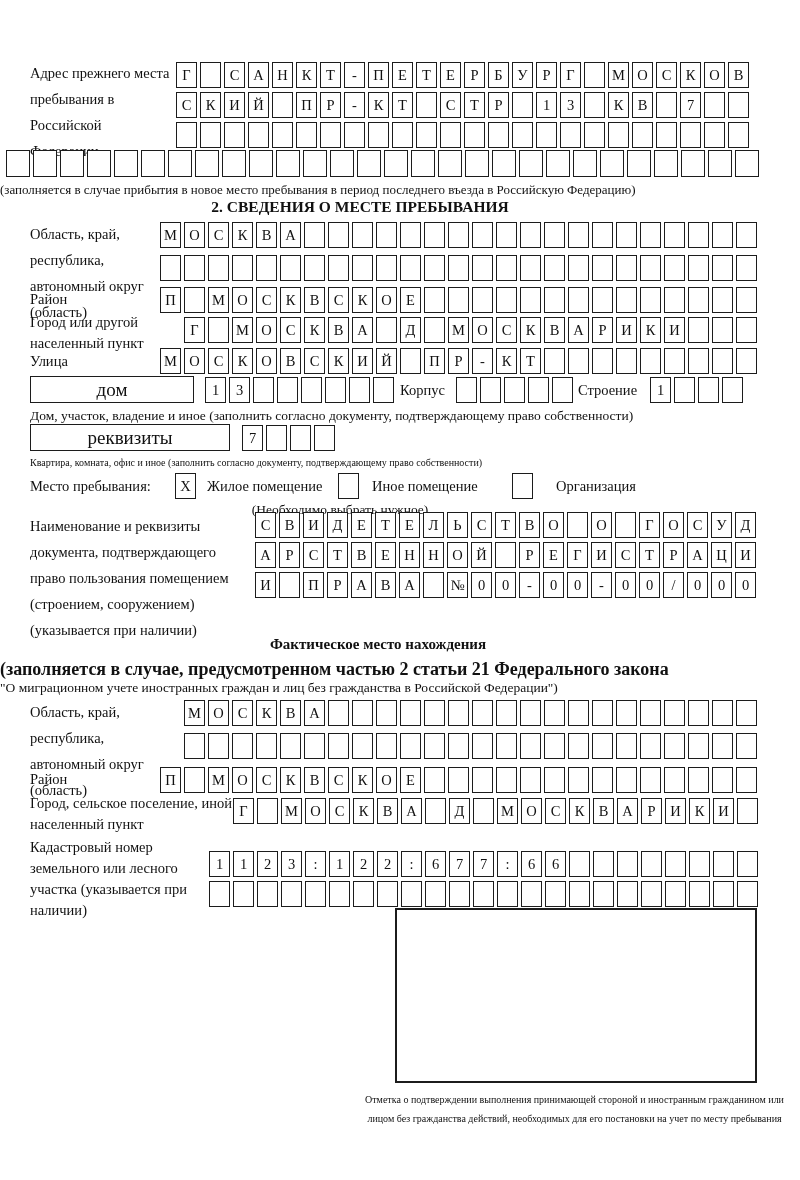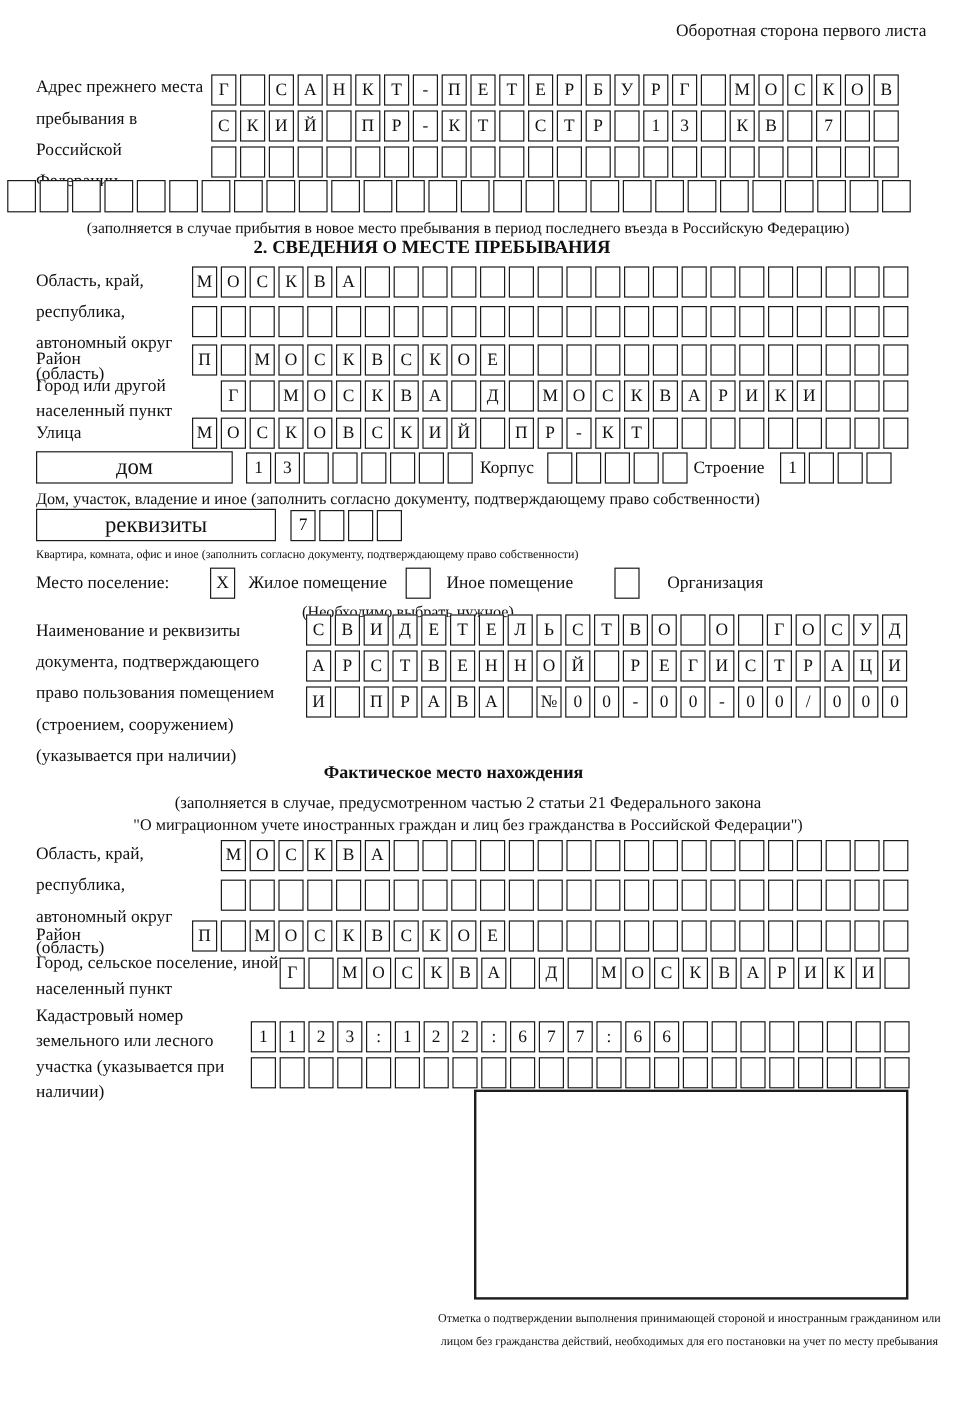--- a/index.html
+++ b/index.html
@@ -5,40 +5,39 @@
   html,body{margin:0;padding:0;background:#fff;}
   .page{
     position:relative;width:800px;height:1180px;background:#fff;
     font-family:"Liberation Serif","DejaVu Serif",serif;color:#111;
     overflow:hidden;
   }
   .abs{position:absolute;}
   .lbl{font-size:14.5px;line-height:21px;}
   .note{font-size:13px;line-height:17px;}
   .title{font-size:15.5px;font-weight:bold;text-align:center;width:720px;}
-  .center{text-align:center;width:780px;}
+  .center{text-align:left;width:780px;}
   .cellrow{position:absolute;display:flex;gap:3px;}
   .cell{
     box-sizing:border-box;flex:none;width:21px;height:26px;
     border:1.6px solid #1c1c1c;display:flex;align-items:center;justify-content:center;
     font-size:14.5px;background:#fff;
   }
   .cellrow.lg .cell{width:24px;height:27px;}
   .widebox{
     box-sizing:border-box;border:1.8px solid #1c1c1c;display:flex;
     align-items:center;justify-content:center;font-size:19px;background:#fff;
   }
   .bigbox{box-sizing:border-box;border:2px solid #1c1c1c;background:#fff;}
 </style>
 </head>
 <body>
 
 <div class="page">
 
-  <div class="abs lbl" style="top:16px;right:28px;font-size:14.5px;">Оборотная сторона первого листа</div>
 
   <div class="abs lbl" style="top:60px;left:30px;width:142px;line-height:26px;">Адрес прежнего места пребывания в Российской Федерации</div>
   <div class="cellrow" style="top:62px;left:176px;">
       <span class="cell">Г</span>
       <span class="cell"></span>
       <span class="cell">С</span>
       <span class="cell">А</span>
       <span class="cell">Н</span>
       <span class="cell">К</span>
       <span class="cell">Т</span>
@@ -318,21 +317,21 @@
 
   <div class="abs widebox" style="top:424px;left:30px;width:200px;height:27px;">реквизиты</div>
   <div class="cellrow" style="top:425px;left:242px;">
       <span class="cell">7</span>
       <span class="cell"></span>
       <span class="cell"></span>
       <span class="cell"></span>
     </div>
   <div class="abs note" style="top:454px;left:30px;font-size:10px;text-align:right;">Квартира, комната, офис и иное (заполнить согласно документу, подтверждающему право собственности)</div>
 
-  <div class="abs lbl" style="top:476px;left:30px;">Место поселение:</div>
+  <div class="abs lbl" style="top:476px;left:30px;">Место пребывания:</div>
   <span class="cell abs" style="top:473px;left:175px;">X</span>
   <div class="abs lbl" style="top:476px;left:207px;">Жилое помещение</div>
   <span class="cell abs" style="top:473px;left:338px;"></span>
   <div class="abs lbl" style="top:476px;left:372px;">Иное помещение</div>
   <span class="cell abs" style="top:473px;left:512px;"></span>
   <div class="abs lbl" style="top:476px;left:556px;">Организация</div>
   <div class="abs note" style="top:501px;left:0;width:680px;text-align:center;font-size:13.5px;">(Необходимо выбрать нужное)</div>
 
   <div class="abs lbl" style="top:513px;left:30px;width:222px;line-height:26px;">Наименование и реквизиты документа, подтверждающего право пользования помещением (строением, сооружением) (указывается при наличии)</div>
   <div class="cellrow" style="top:512px;left:255px;">
@@ -399,21 +398,21 @@
       <span class="cell">-</span>
       <span class="cell">0</span>
       <span class="cell">0</span>
       <span class="cell">/</span>
       <span class="cell">0</span>
       <span class="cell">0</span>
       <span class="cell">0</span>
     </div>
 
   <div class="abs title" style="top:636px;left:0;font-size:15px;margin-left:18px;">Фактическое место нахождения</div>
-  <div class="abs note center" style="top:661px;left:0;font-size:14px;">(заполняется в случае, предусмотренном частью 2 статьи 21 Федерального закона</div>
+  <div class="abs note center" style="top:661px;left:0;font-size:18px;font-weight:bold;">(заполняется в случае, предусмотренном частью 2 статьи 21 Федерального закона</div>
   <div class="abs note center" style="top:679px;left:0;font-size:13.5px;">"О миграционном учете иностранных граждан и лиц без гражданства в Российской Федерации")</div>
 
   <div class="abs lbl" style="top:699px;left:30px;width:150px;line-height:26px;">Область, край, республика, автономный округ (область)</div>
   <div class="cellrow" style="top:700px;left:184px;">
       <span class="cell">М</span>
       <span class="cell">О</span>
       <span class="cell">С</span>
       <span class="cell">К</span>
       <span class="cell">В</span>
       <span class="cell">А</span>

